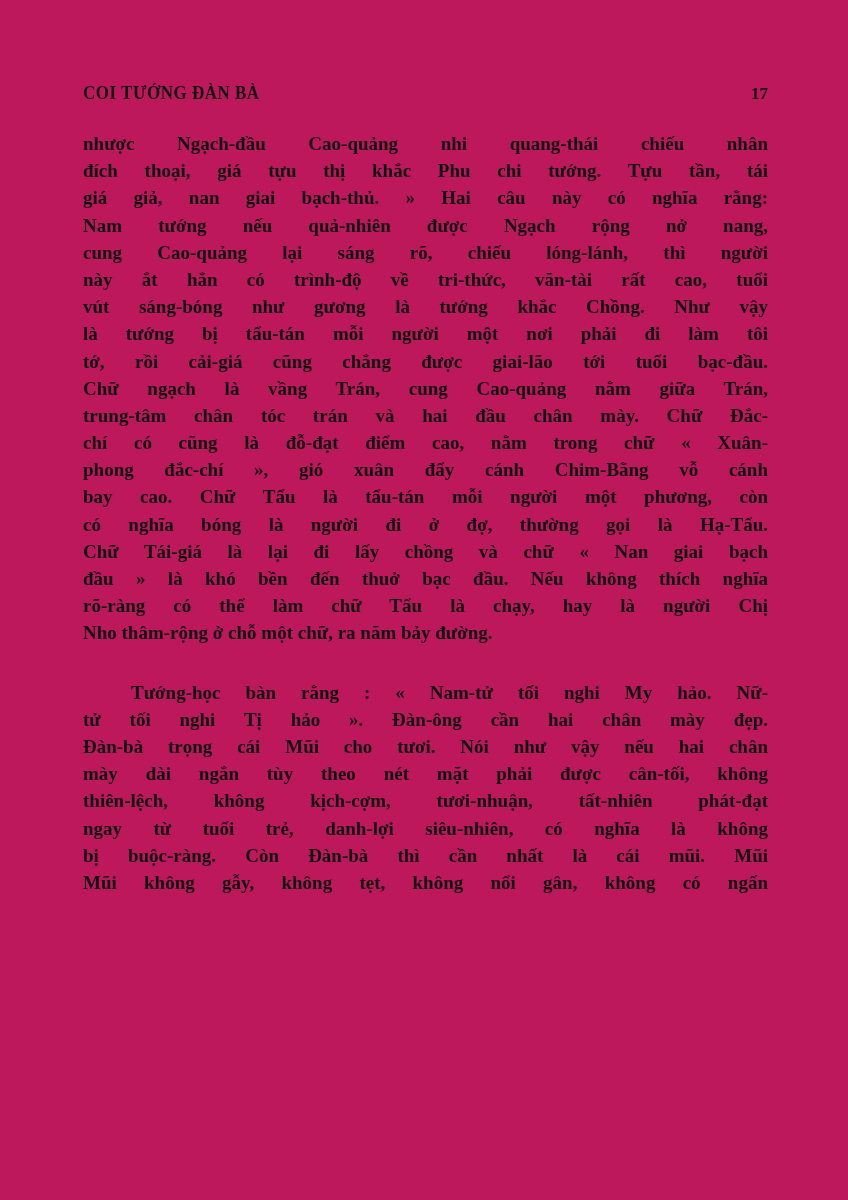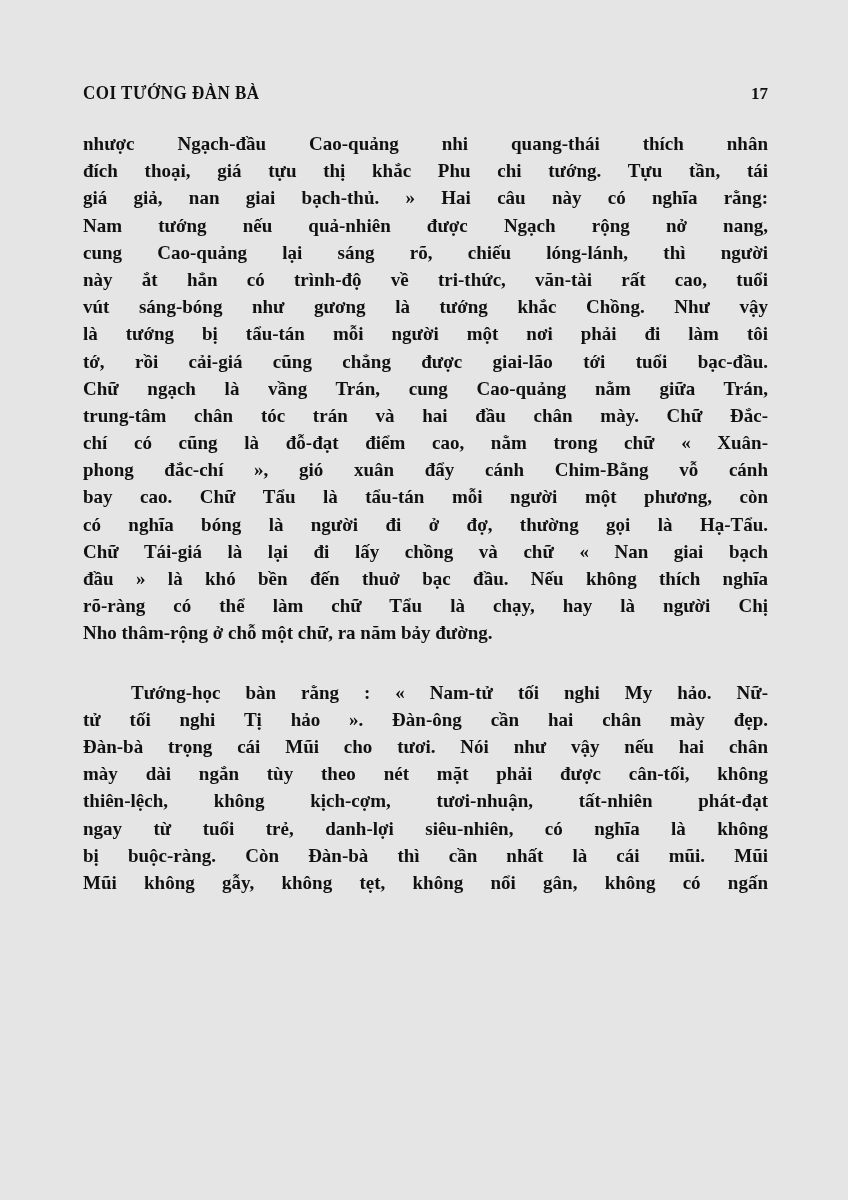--- a/index.html
+++ b/index.html
@@ -13,21 +13,21 @@
     position: relative;
     overflow: hidden;
     font-family: "Liberation Serif", "DejaVu Serif", serif;
     color: #111111;
   }
   .page {
     position: absolute;
     left: 0; top: 0;
     width: 848px;
     height: 1200px;
-    background: #e5e5e5;
+    background: #be185d;
   }
   .running-head {
     position: absolute;
     left: 83px;
     top: 84px;
     width: 685px;
     height: 24px;
   }
   .running-title {
     position: absolute;
@@ -84,21 +84,21 @@
 <div class="page">
 
   <div class="running-head">
     <span class="running-title">COI TƯỚNG ĐÀN BÀ</span>
     <span class="page-number">17</span>
   </div>
 
   <div class="body-text">
 
     <div class="paragraph">
-      <span class="line">nhược Ngạch-đầu Cao-quảng nhi quang-thái thích nhân</span>
+      <span class="line">nhược Ngạch-đầu Cao-quảng nhi quang-thái chiếu nhân</span>
       <span class="line">đích thoại, giá tựu thị khắc Phu chi tướng. Tựu tần, tái</span>
       <span class="line">giá giả, nan giai bạch-thủ. » Hai câu này có nghĩa rằng:</span>
       <span class="line">Nam tướng nếu quả-nhiên được Ngạch rộng nở nang,</span>
       <span class="line">cung Cao-quảng lại sáng rõ, chiếu lóng-lánh, thì người</span>
       <span class="line">này ắt hẳn có trình-độ về tri-thức, văn-tài rất cao, tuổi</span>
       <span class="line">vút sáng-bóng như gương là tướng khắc Chồng. Như vậy</span>
       <span class="line">là tướng bị tẩu-tán mỗi người một nơi phải đi làm tôi</span>
       <span class="line">tớ, rồi cải-giá cũng chẳng được giai-lão tới tuổi bạc-đầu.</span>
       <span class="line">Chữ ngạch là vầng Trán, cung Cao-quảng nằm giữa Trán,</span>
       <span class="line">trung-tâm chân tóc trán và hai đầu chân mày. Chữ Đắc-</span>

